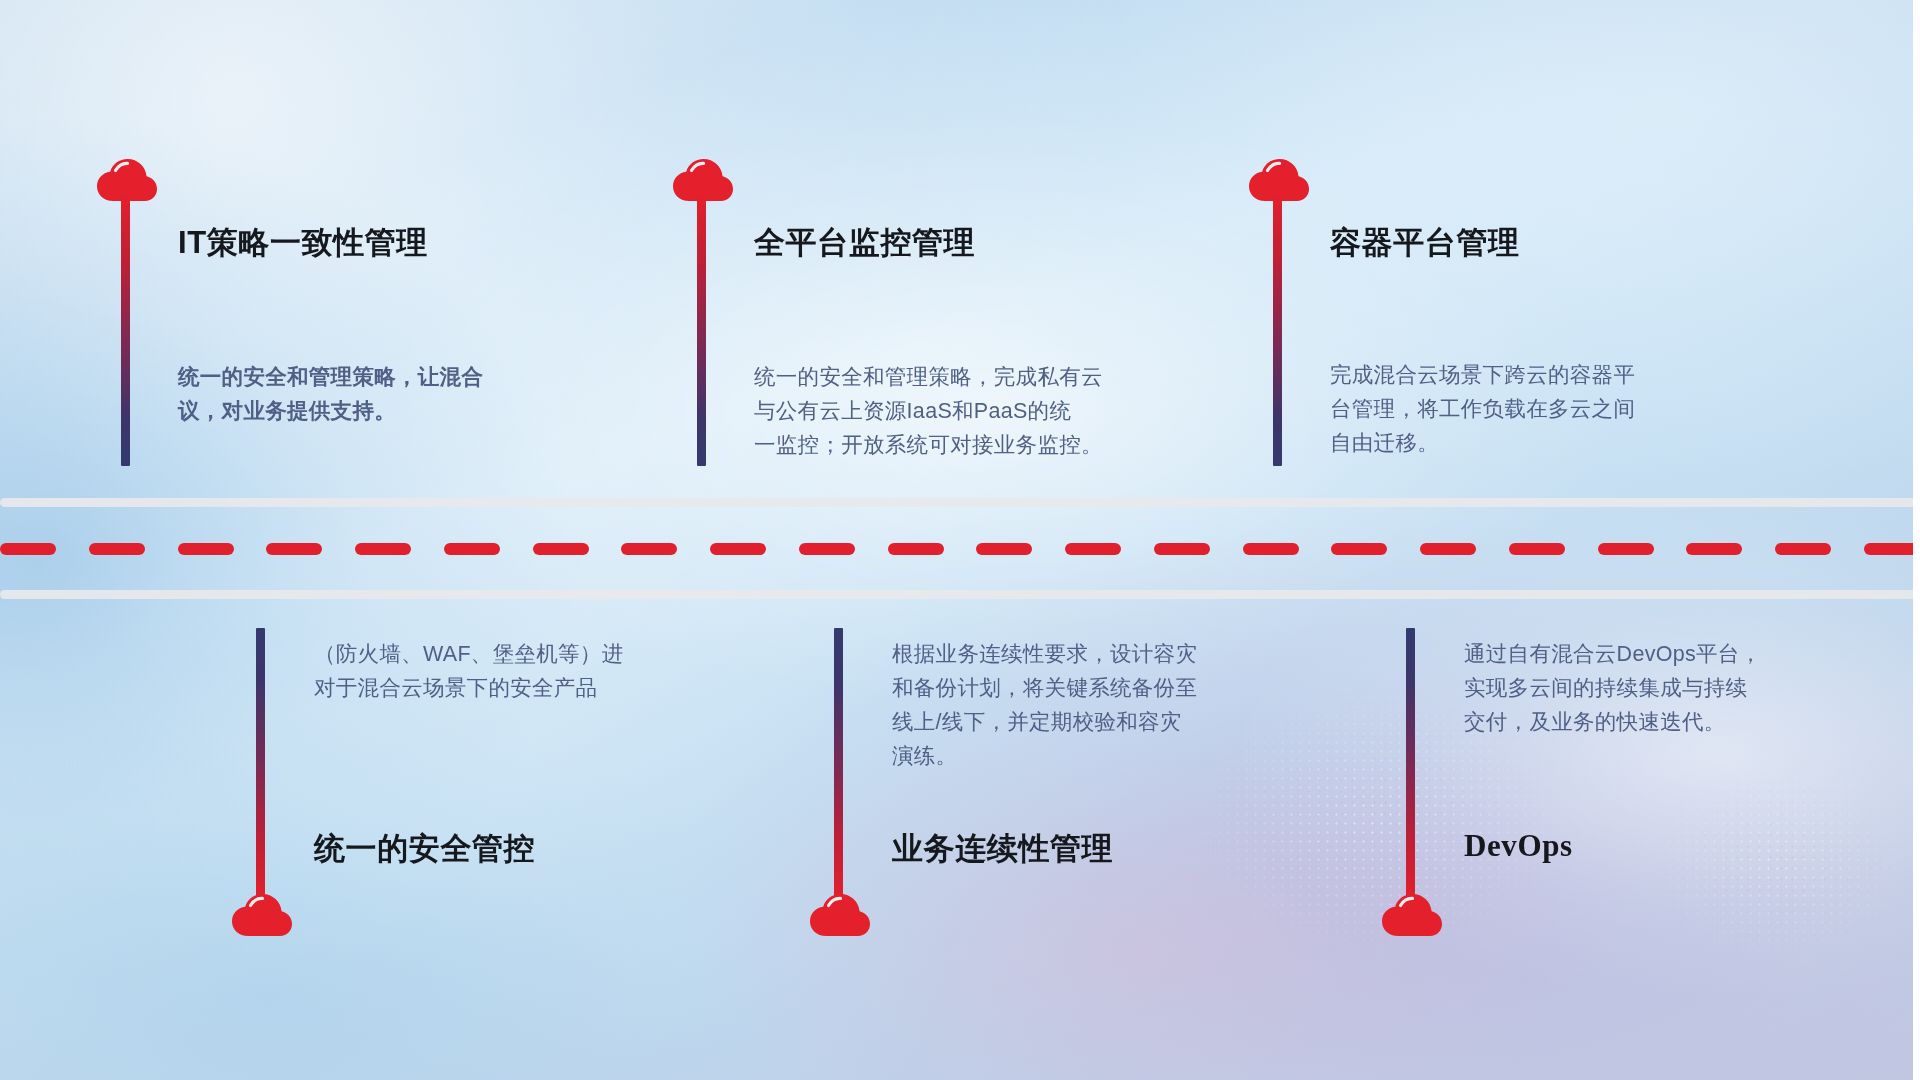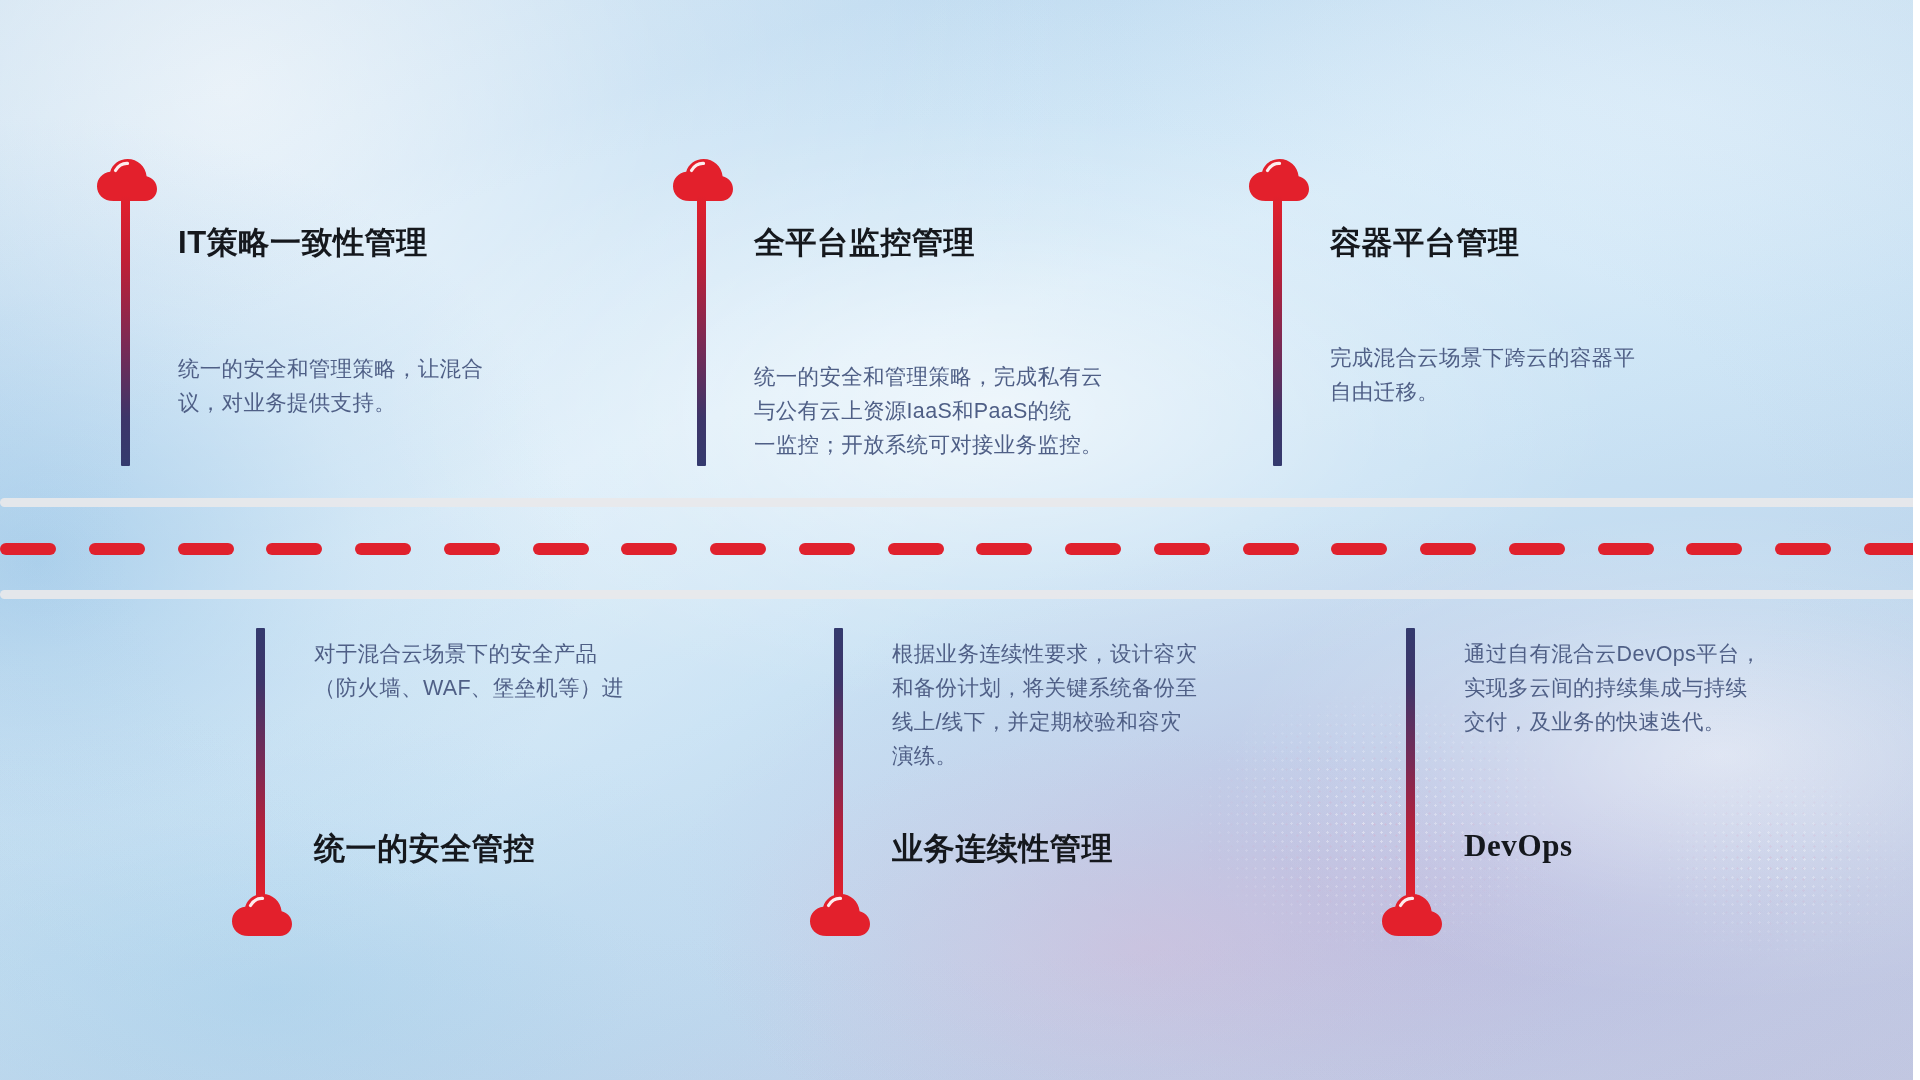--- a/index.html
+++ b/index.html
@@ -208,21 +208,21 @@
 
   <div class="col">
     <div class="cloud" style="left:96px; top:158px;">
       <svg viewBox="0 0 62 44" xmlns="http://www.w3.org/2000/svg">
         <path d="M17.5 43 C7.3 43 1 36.4 1 28.2 C1 20.6 6.7 14.6 14.2 13.8 C16.3 6.2 23.3 1 31.6 1 C41.6 1 49.8 8.6 50.6 18.3 C56.6 19.6 61 24.8 61 31 C61 37.6 55.8 43 49 43 Z" fill="#e3202c"></path>
         <path d="M19.5 12.5 C22.5 7.5 27.5 5.2 31.5 5.4" stroke="#ffffff" stroke-width="3.2" stroke-linecap="round" fill="none" opacity=".92"></path>
       </svg>
     </div>
     <div class="pin-line down" style="left:121px; top:196px; height:270px;"></div>
     <div class="col-title" style="left:178px; top:222px;">IT策略一致性管理</div>
-    <div class="col-desc" style="left:178px; top:352px;">
+    <div class="col-desc" style="left:178px; top:360px;font-weight:bold;">
       <span class="ln">统一的安全和管理策略，让混合</span>
       <span class="ln">议，对业务提供支持。</span>
     </div>
   </div>
 
   <div class="col">
     <div class="cloud" style="left:672px; top:158px;">
       <svg viewBox="0 0 62 44" xmlns="http://www.w3.org/2000/svg">
         <path d="M17.5 43 C7.3 43 1 36.4 1 28.2 C1 20.6 6.7 14.6 14.2 13.8 C16.3 6.2 23.3 1 31.6 1 C41.6 1 49.8 8.6 50.6 18.3 C56.6 19.6 61 24.8 61 31 C61 37.6 55.8 43 49 43 Z" fill="#e3202c"></path>
         <path d="M19.5 12.5 C22.5 7.5 27.5 5.2 31.5 5.4" stroke="#ffffff" stroke-width="3.2" stroke-linecap="round" fill="none" opacity=".92"></path>
@@ -239,37 +239,38 @@
 
   <div class="col">
     <div class="cloud" style="left:1248px; top:158px;">
       <svg viewBox="0 0 62 44" xmlns="http://www.w3.org/2000/svg">
         <path d="M17.5 43 C7.3 43 1 36.4 1 28.2 C1 20.6 6.7 14.6 14.2 13.8 C16.3 6.2 23.3 1 31.6 1 C41.6 1 49.8 8.6 50.6 18.3 C56.6 19.6 61 24.8 61 31 C61 37.6 55.8 43 49 43 Z" fill="#e3202c"></path>
         <path d="M19.5 12.5 C22.5 7.5 27.5 5.2 31.5 5.4" stroke="#ffffff" stroke-width="3.2" stroke-linecap="round" fill="none" opacity=".92"></path>
       </svg>
     </div>
     <div class="pin-line down" style="left:1273px; top:196px; height:270px;"></div>
     <div class="col-title" style="left:1330px; top:222px;">容器平台管理</div>
-    <div class="col-desc" style="left:1330px; top:341px;">
+    <div class="col-desc" style="left:1330px; top:358px;">
       <span class="ln">完成混合云场景下跨云的容器平</span>
+      <span class="ln">台管理，将工作负载在多云之间</span>
       <span class="ln">自由迁移。</span>
     </div>
   </div>
 
   <div class="col">
     <div class="pin-line up" style="left:256px; top:628px; height:272px;"></div>
     <div class="cloud" style="left:231px; top:893px;">
       <svg viewBox="0 0 62 44" xmlns="http://www.w3.org/2000/svg">
         <path d="M17.5 43 C7.3 43 1 36.4 1 28.2 C1 20.6 6.7 14.6 14.2 13.8 C16.3 6.2 23.3 1 31.6 1 C41.6 1 49.8 8.6 50.6 18.3 C56.6 19.6 61 24.8 61 31 C61 37.6 55.8 43 49 43 Z" fill="#e3202c"></path>
         <path d="M19.5 12.5 C22.5 7.5 27.5 5.2 31.5 5.4" stroke="#ffffff" stroke-width="3.2" stroke-linecap="round" fill="none" opacity=".92"></path>
       </svg>
     </div>
     <div class="col-desc" style="left:314px; top:637px;">
+      <span class="ln">（防火墙、WAF、堡垒机等）进</span>
       <span class="ln">对于混合云场景下的安全产品</span>
-      <span class="ln">（防火墙、WAF、堡垒机等）进</span>
     </div>
     <div class="col-title" style="left:314px; top:828px;">统一的安全管控</div>
   </div>
 
   <div class="col">
     <div class="pin-line up" style="left:834px; top:628px; height:272px;"></div>
     <div class="cloud" style="left:809px; top:893px;">
       <svg viewBox="0 0 62 44" xmlns="http://www.w3.org/2000/svg">
         <path d="M17.5 43 C7.3 43 1 36.4 1 28.2 C1 20.6 6.7 14.6 14.2 13.8 C16.3 6.2 23.3 1 31.6 1 C41.6 1 49.8 8.6 50.6 18.3 C56.6 19.6 61 24.8 61 31 C61 37.6 55.8 43 49 43 Z" fill="#e3202c"></path>
         <path d="M19.5 12.5 C22.5 7.5 27.5 5.2 31.5 5.4" stroke="#ffffff" stroke-width="3.2" stroke-linecap="round" fill="none" opacity=".92"></path>

